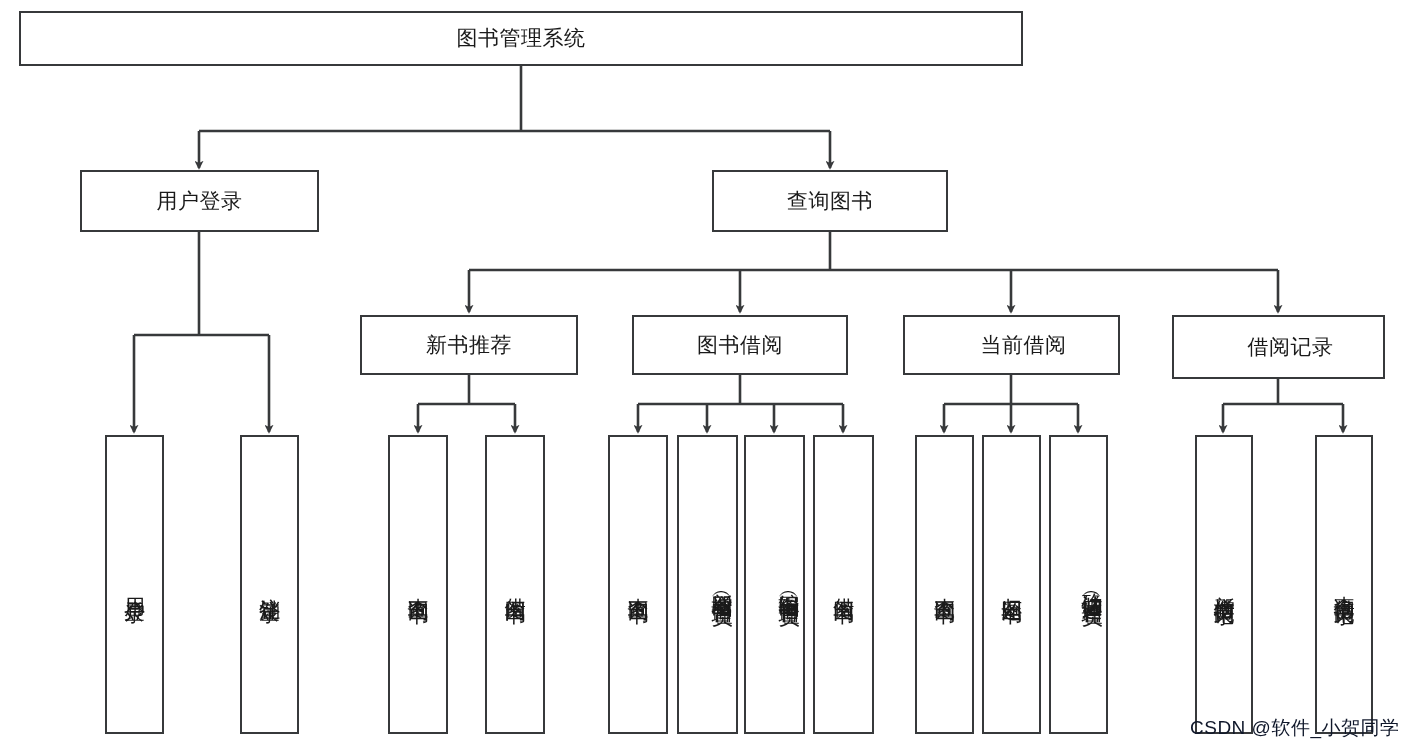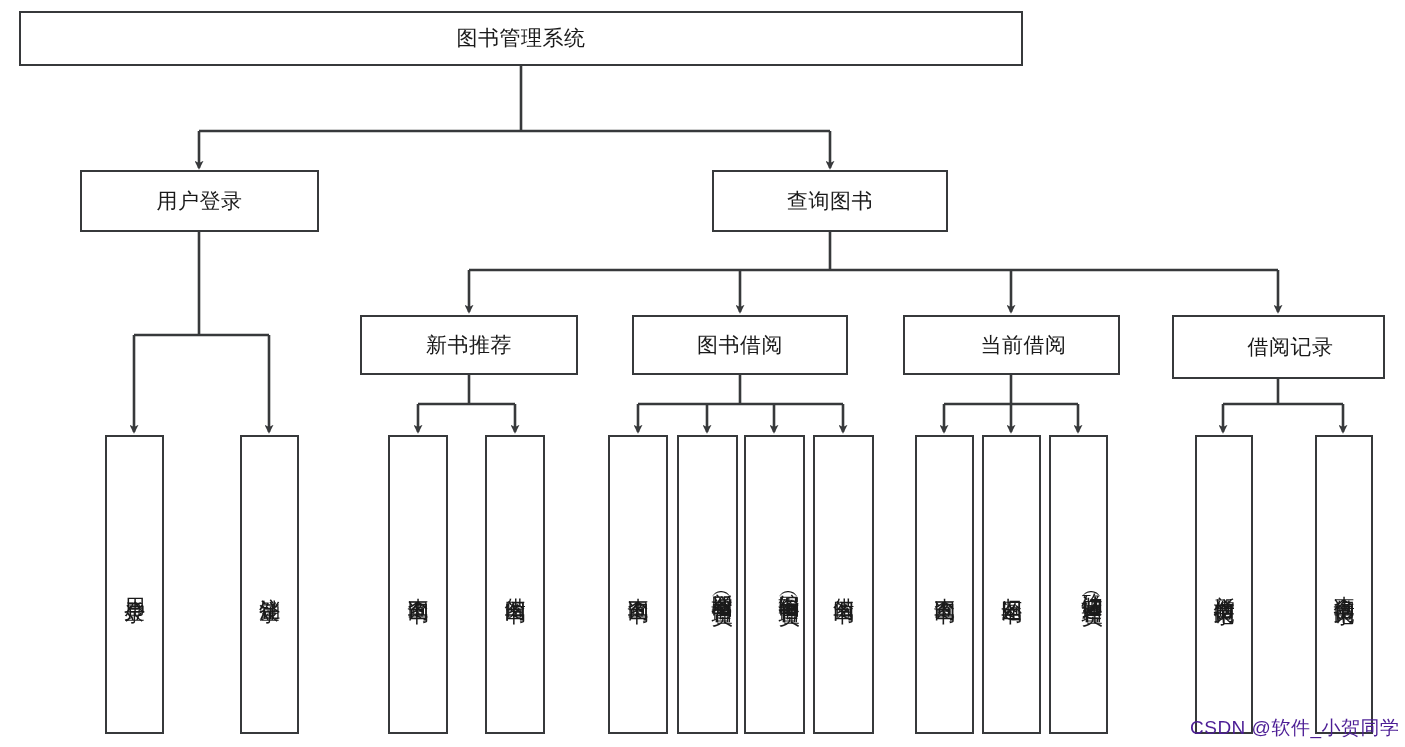--- a/index.html
+++ b/index.html
@@ -54,21 +54,21 @@
     padding: 4px 0;
     align-items: flex-start;
     justify-content: center;
   }
   .node-v.v-center {
     align-items: center;
   }
   .watermark {
     position: absolute;
     font-size: 19px;
-    color: #4c1d95;
+    color: #0f172a;
     white-space: nowrap;
     letter-spacing: 0.5px;
     pointer-events: none;
   }
 </style>
 </head>
 <body>
 
 <div id="diagram-root">
 

